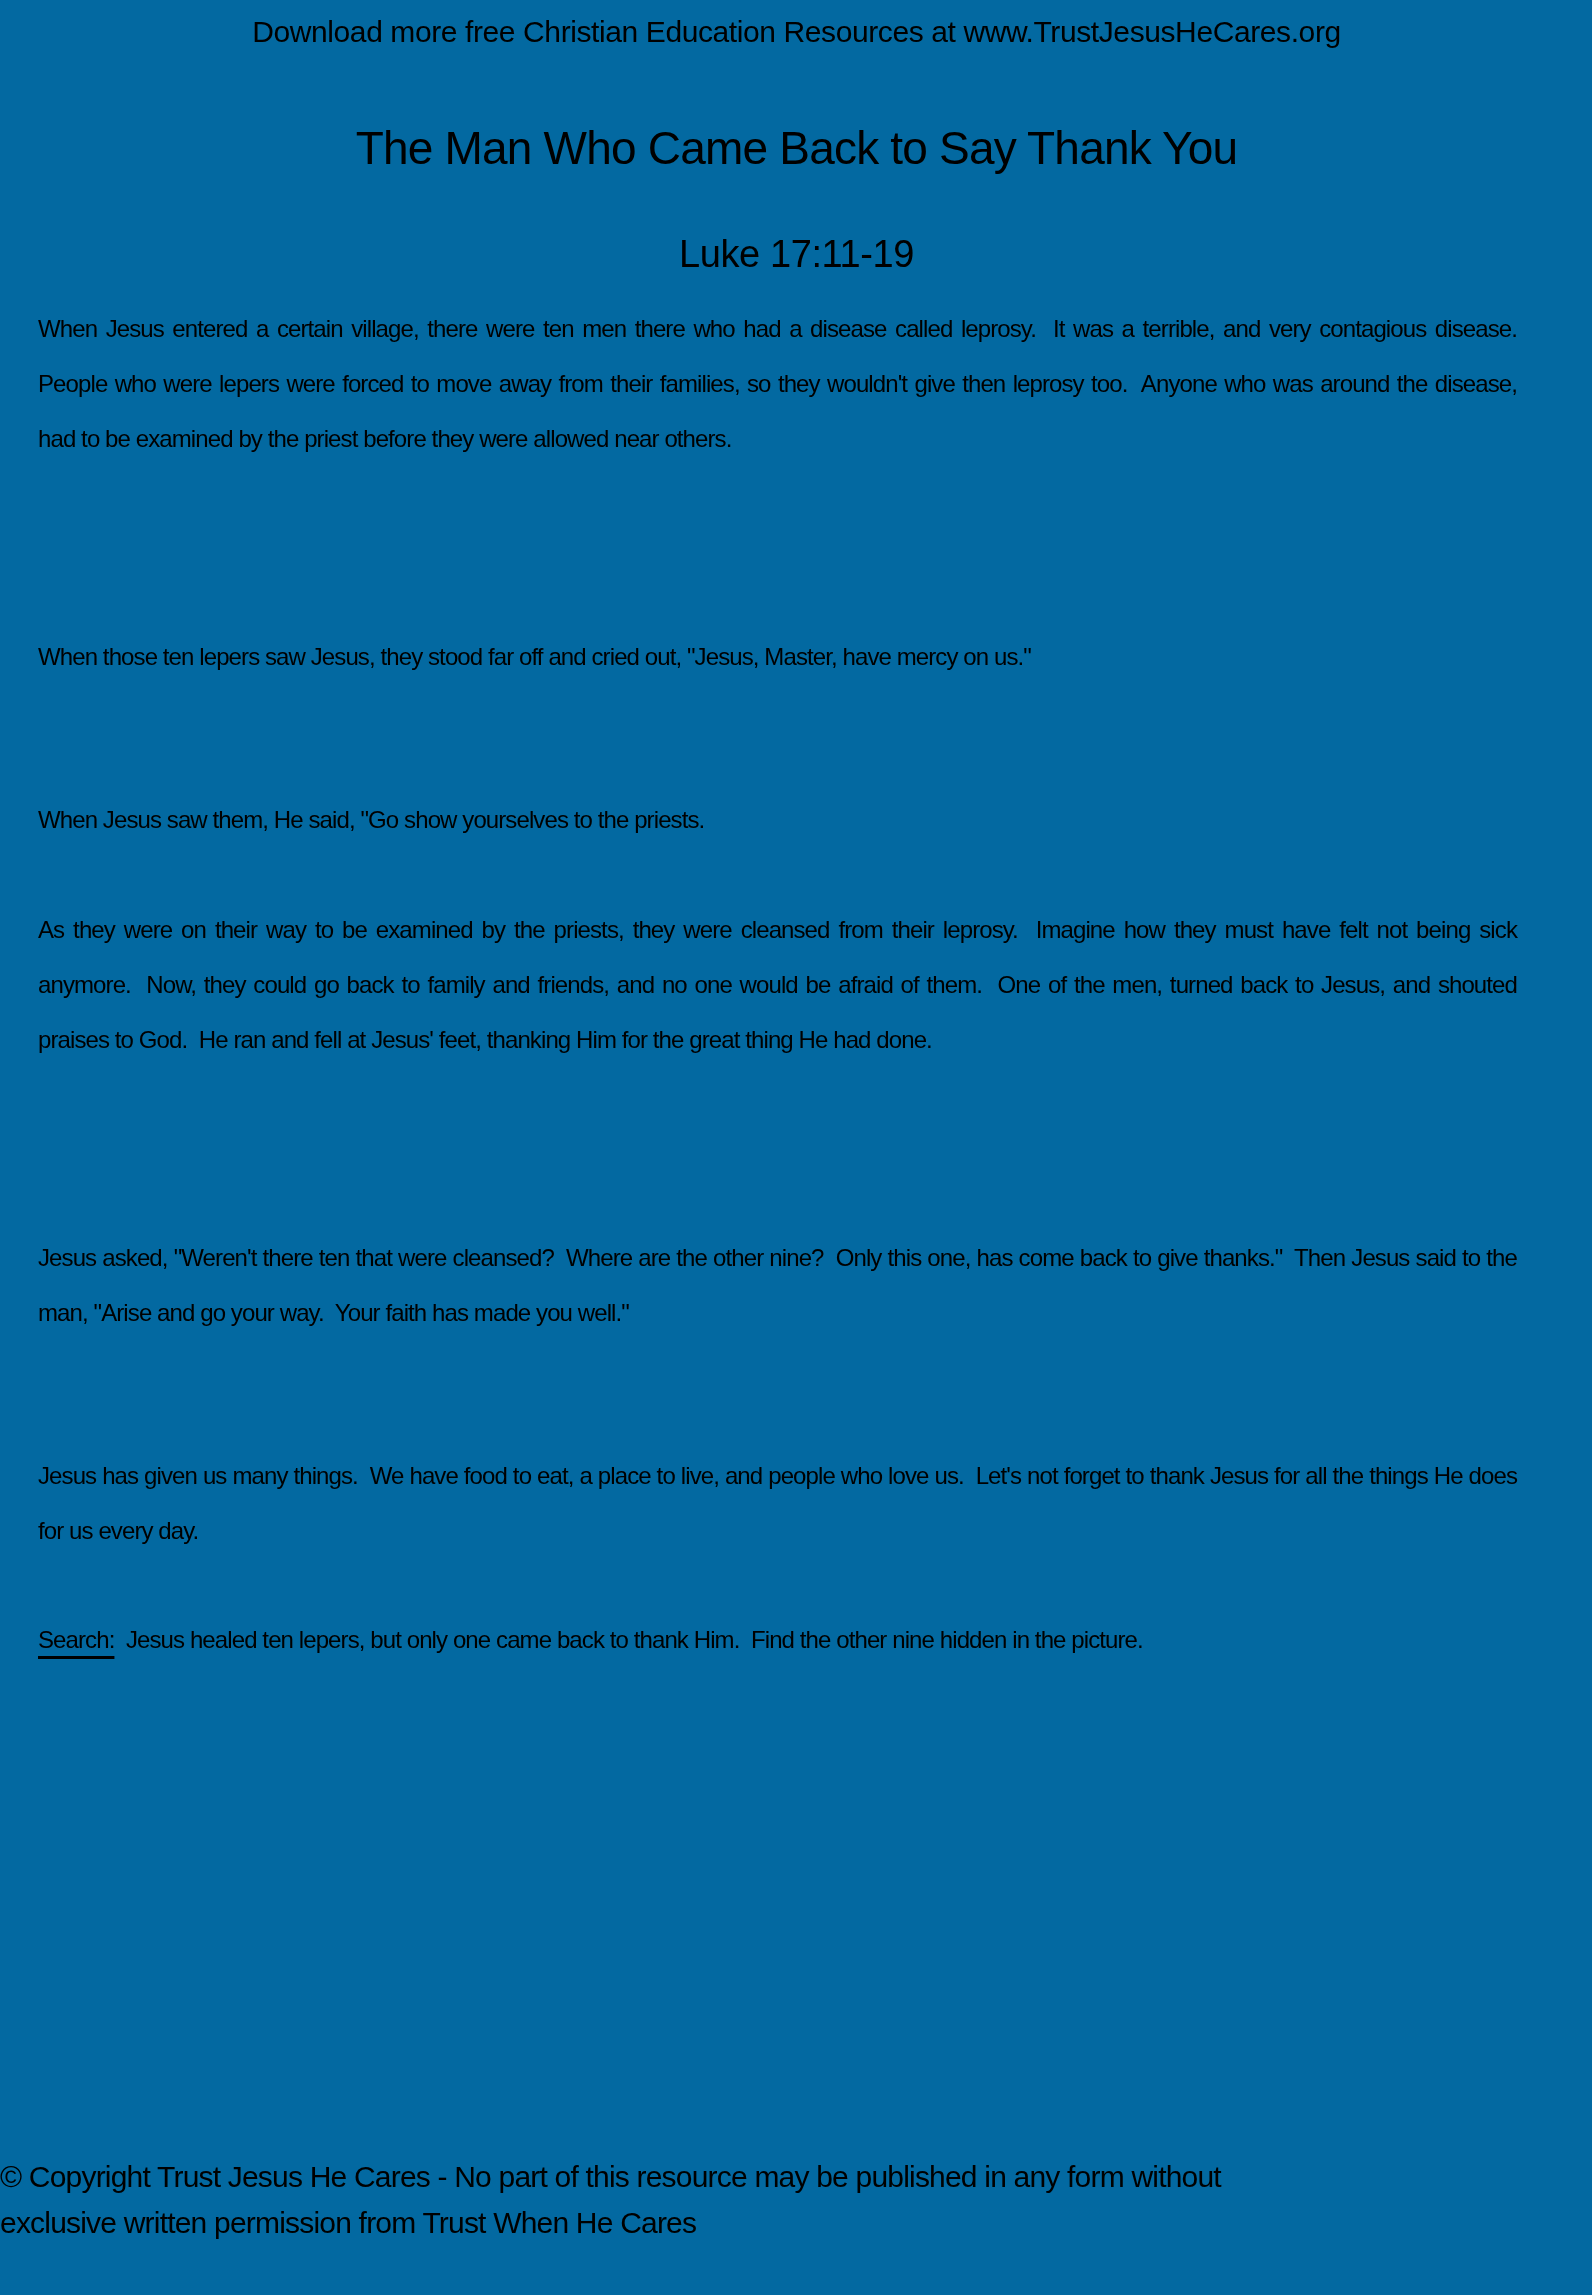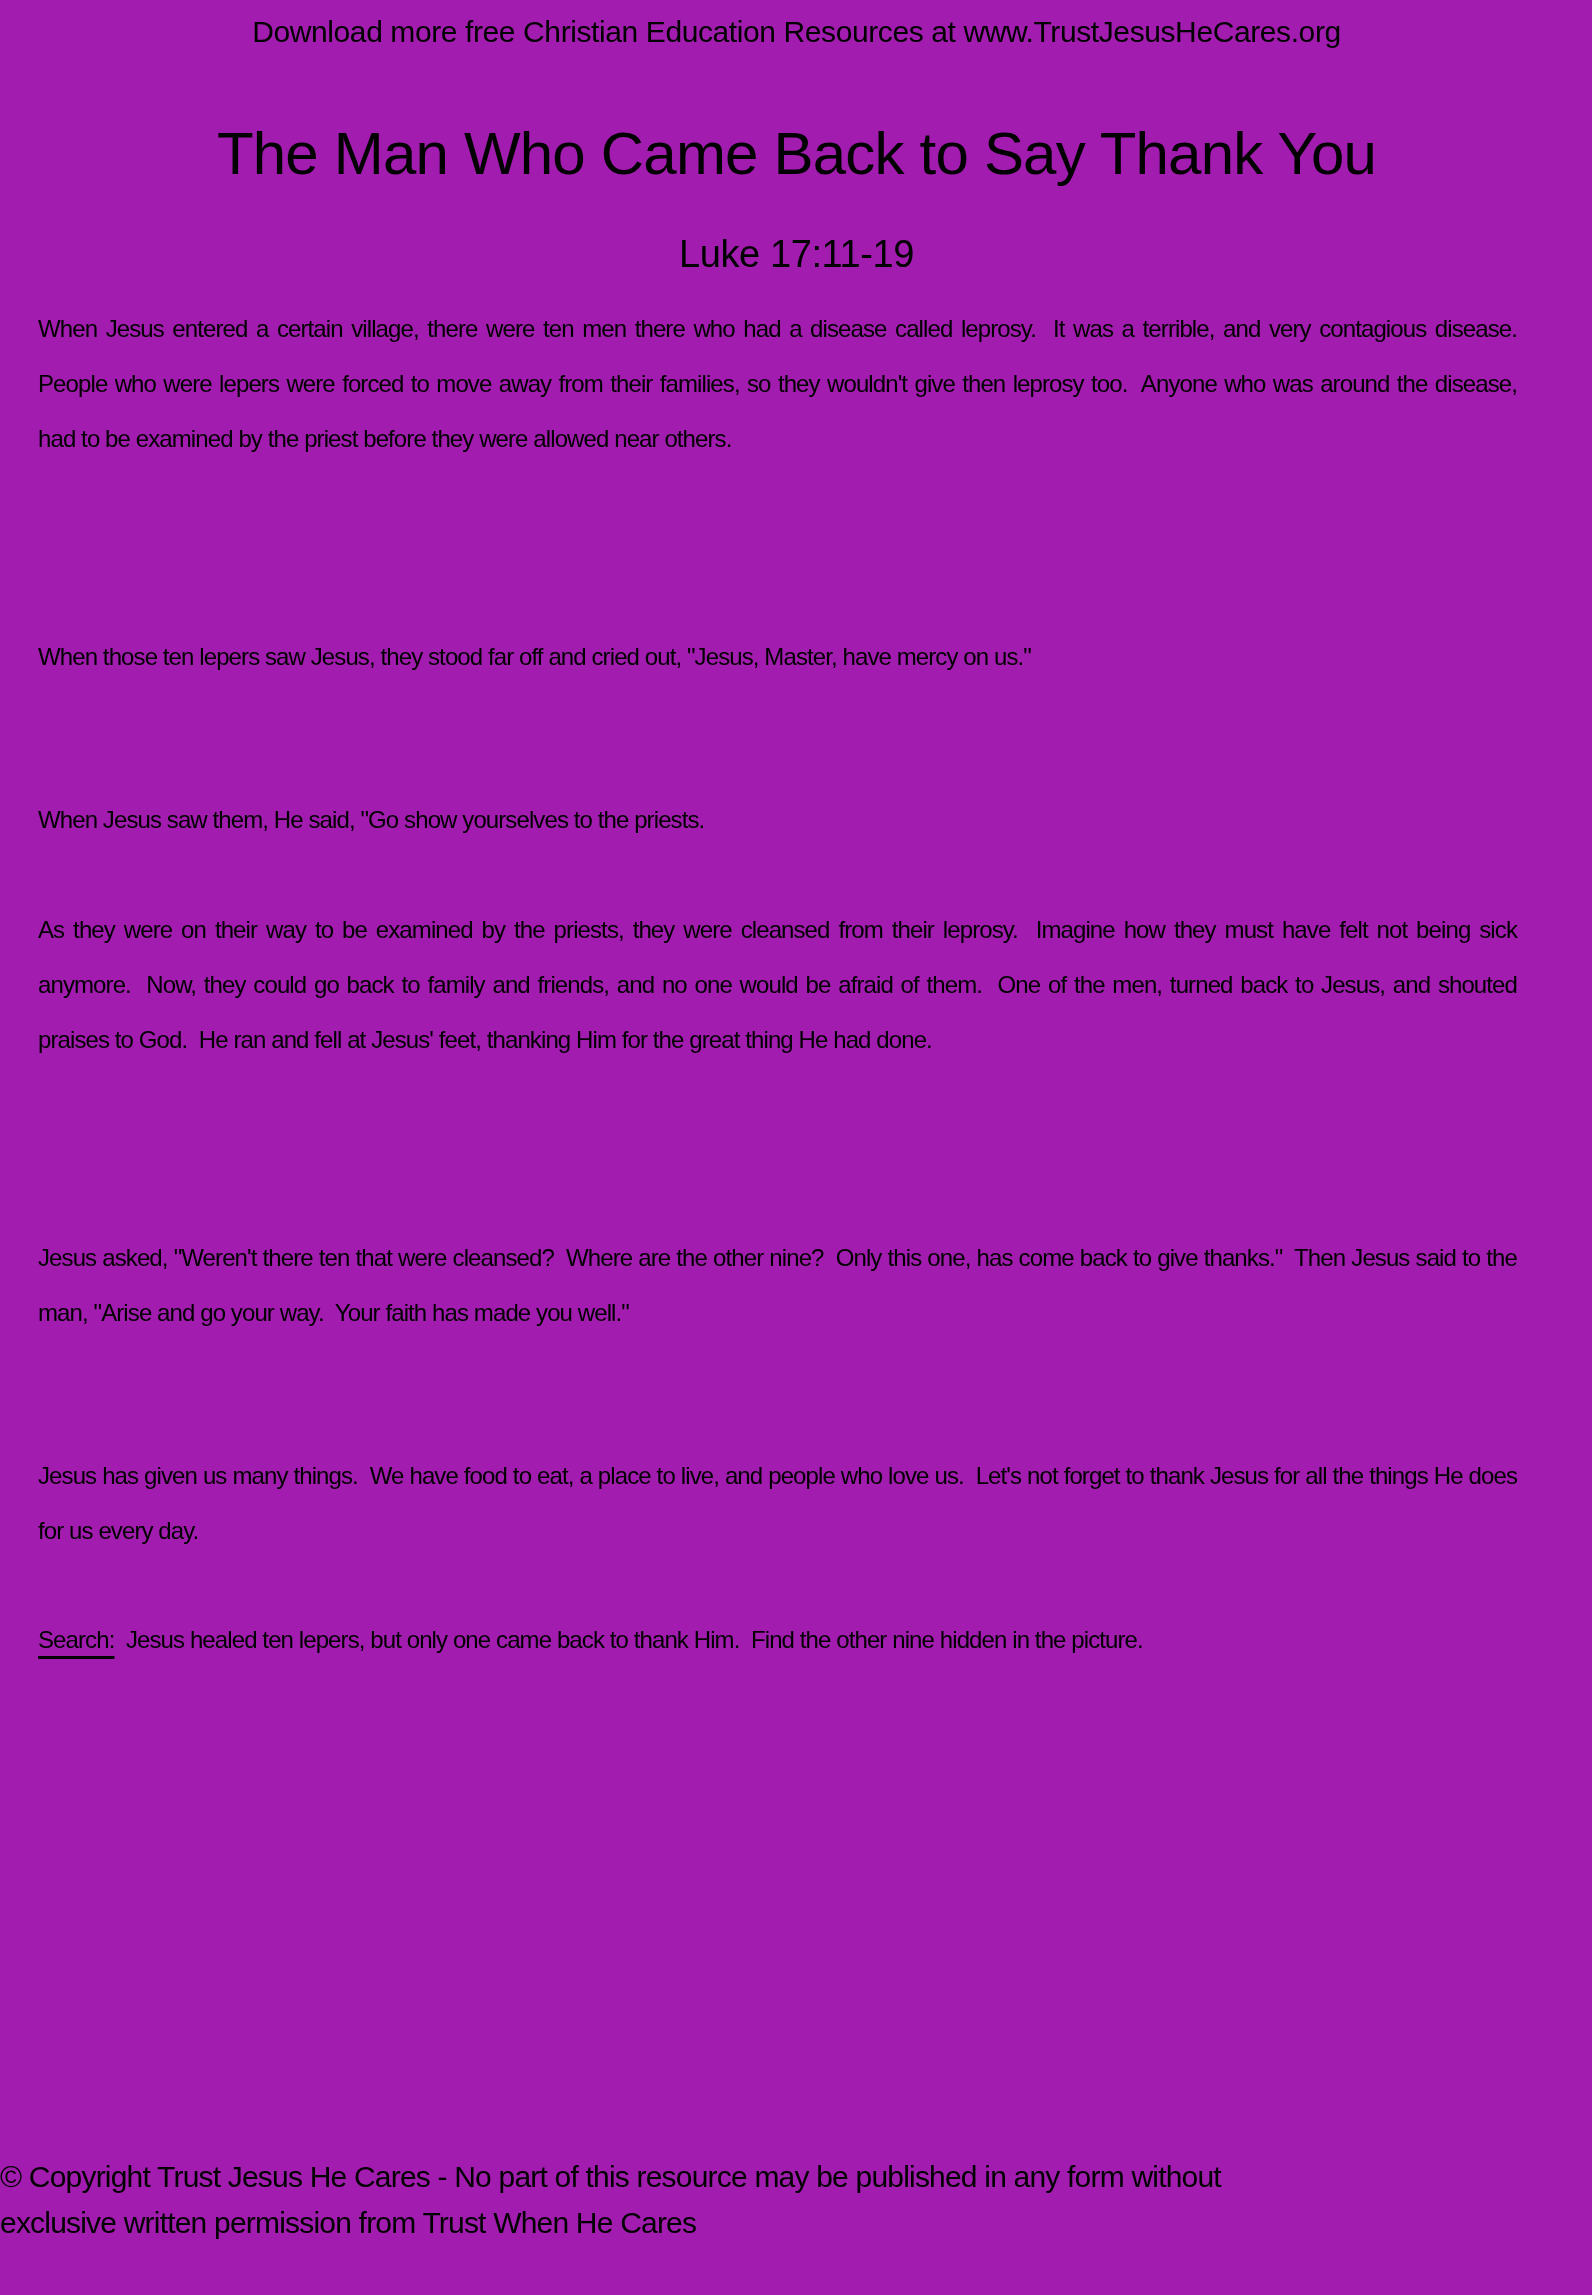--- a/index.html
+++ b/index.html
@@ -4,41 +4,41 @@
 <style>
   html, body {
     margin: 0;
     padding: 0;
     background: #ffffff;
   }
   #page {
     position: relative;
     width: 1593px;
     height: 2295px;
-    background: #a21caf;
+    background: #0369a1;
     color: #000000;
     font-family: "Liberation Sans", "DejaVu Sans", sans-serif;
     overflow: hidden;
     text-decoration: underline;
   }
   .center-line {
     position: absolute;
     left: 0;
     right: 0;
     text-align: center;
   }
   .header-note {
     top: 12px;
     font-size: 30px;
     line-height: 39px;
     letter-spacing: -0.4px;
   }
   .doc-title {
-    top: 122px;
-    font-size: 60px;
+    top: 116px;
+    font-size: 46px;
     line-height: 64px;
     letter-spacing: -0.8px;
   }
   .doc-subtitle {
     top: 197px;
     font-size: 38px;
     line-height: 49px;
     letter-spacing: -0.4px;
     margin-top: 33px;
   }

